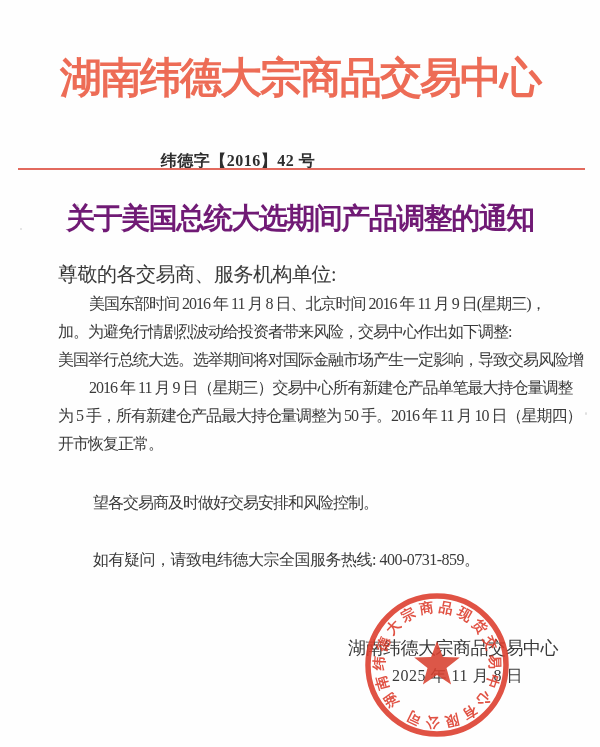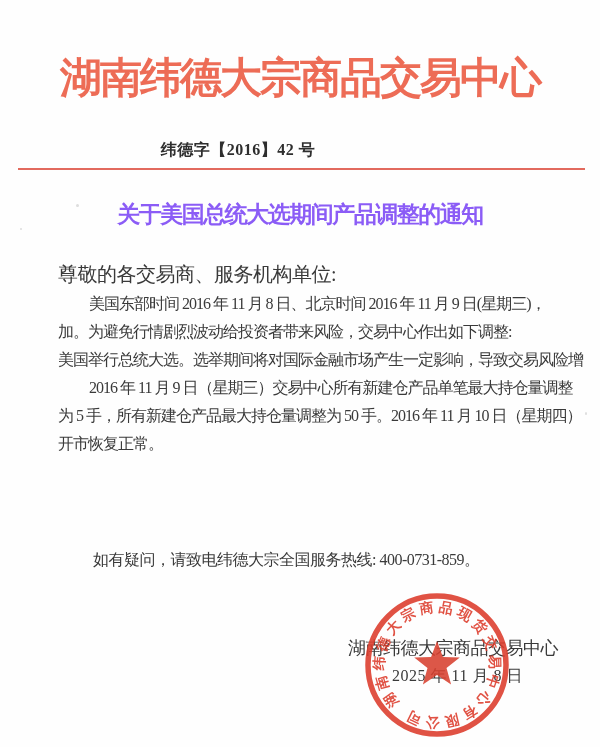--- a/index.html
+++ b/index.html
@@ -15,33 +15,33 @@
   }
   .org-title {
     position:absolute; top:53px; left:0; width:600px;
     text-align:center;
     font-size:42px; line-height:50px; font-weight:bold;
     letter-spacing:-2px;
     color:#ed6c56;
     white-space:nowrap;
   }
   .doc-number {
-    position:absolute; top:140px; left:0; width:476px;
+    position:absolute; top:151px; left:0; width:476px;
     text-align:center;
     font-size:16px; font-weight:bold; color:#2e2e2e;
     letter-spacing:0.5px;
   }
   .red-rule {
     position:absolute; top:168px; left:18px; width:567px; height:2px;
     background:#df5a4d; opacity:0.9;
   }
   .notice-title {
     position:absolute; top:199px; left:0; width:600px;
     text-align:center;
-    font-size:23px; font-weight:bold; color:#8b5cf6;
+    font-size:29px; font-weight:bold; color:#701a75;
     letter-spacing:-1.5px;
     white-space:nowrap;
   }
   .greeting {
     position:absolute; top:261px; left:58px;
     font-size:20px; letter-spacing:-0.5px;
     white-space:nowrap;
   }
   .body-block {
     position:absolute; top:290px; left:58px; right:56px;
@@ -101,20 +101,21 @@
 
   <div class="body-block">
     <div class="body-line indent">美国东部时间 2016 年 11 月 8 日、北京时间 2016 年 11 月 9 日(星期三)，</div>
     <div class="body-line">加。为避免行情剧烈波动给投资者带来风险，交易中心作出如下调整:</div>
     <div class="body-line">美国举行总统大选。选举期间将对国际金融市场产生一定影响，导致交易风险增</div>
     <div class="body-line indent">2016 年 11 月 9 日（星期三）交易中心所有新建仓产品单笔最大持仓量调整</div>
     <div class="body-line">为 5 手，所有新建仓产品最大持仓量调整为 50 手。2016 年 11 月 10 日（星期四）</div>
     <div class="body-line">开市恢复正常。</div>
   </div>
 
+  <div class="wish-line">望各交易商及时做好交易安排和风险控制。</div>
 
   <div class="contact-line">如有疑问，请致电纬德大宗全国服务热线:  400-0731-859。</div>
 
   <div class="sig-org">湖南纬德大宗商品交易中心</div>
   <div class="sig-date">2025 年 11 月 8 日</div>
 
   <svg class="seal" viewBox="0 0 170 170" xmlns="http://www.w3.org/2000/svg">
     <circle cx="85" cy="85" r="69" fill="none" stroke="#dd3b2b" stroke-width="5.5"></circle>
     <path id="sealArc" fill="none" d="M 47.5,122.5 A 53,53 0 1 1 122.5,47.5 A 53,53 0 1 1 47.5,122.5"></path>
     <text font-size="14" letter-spacing="4" fill="#dd3b2b">

